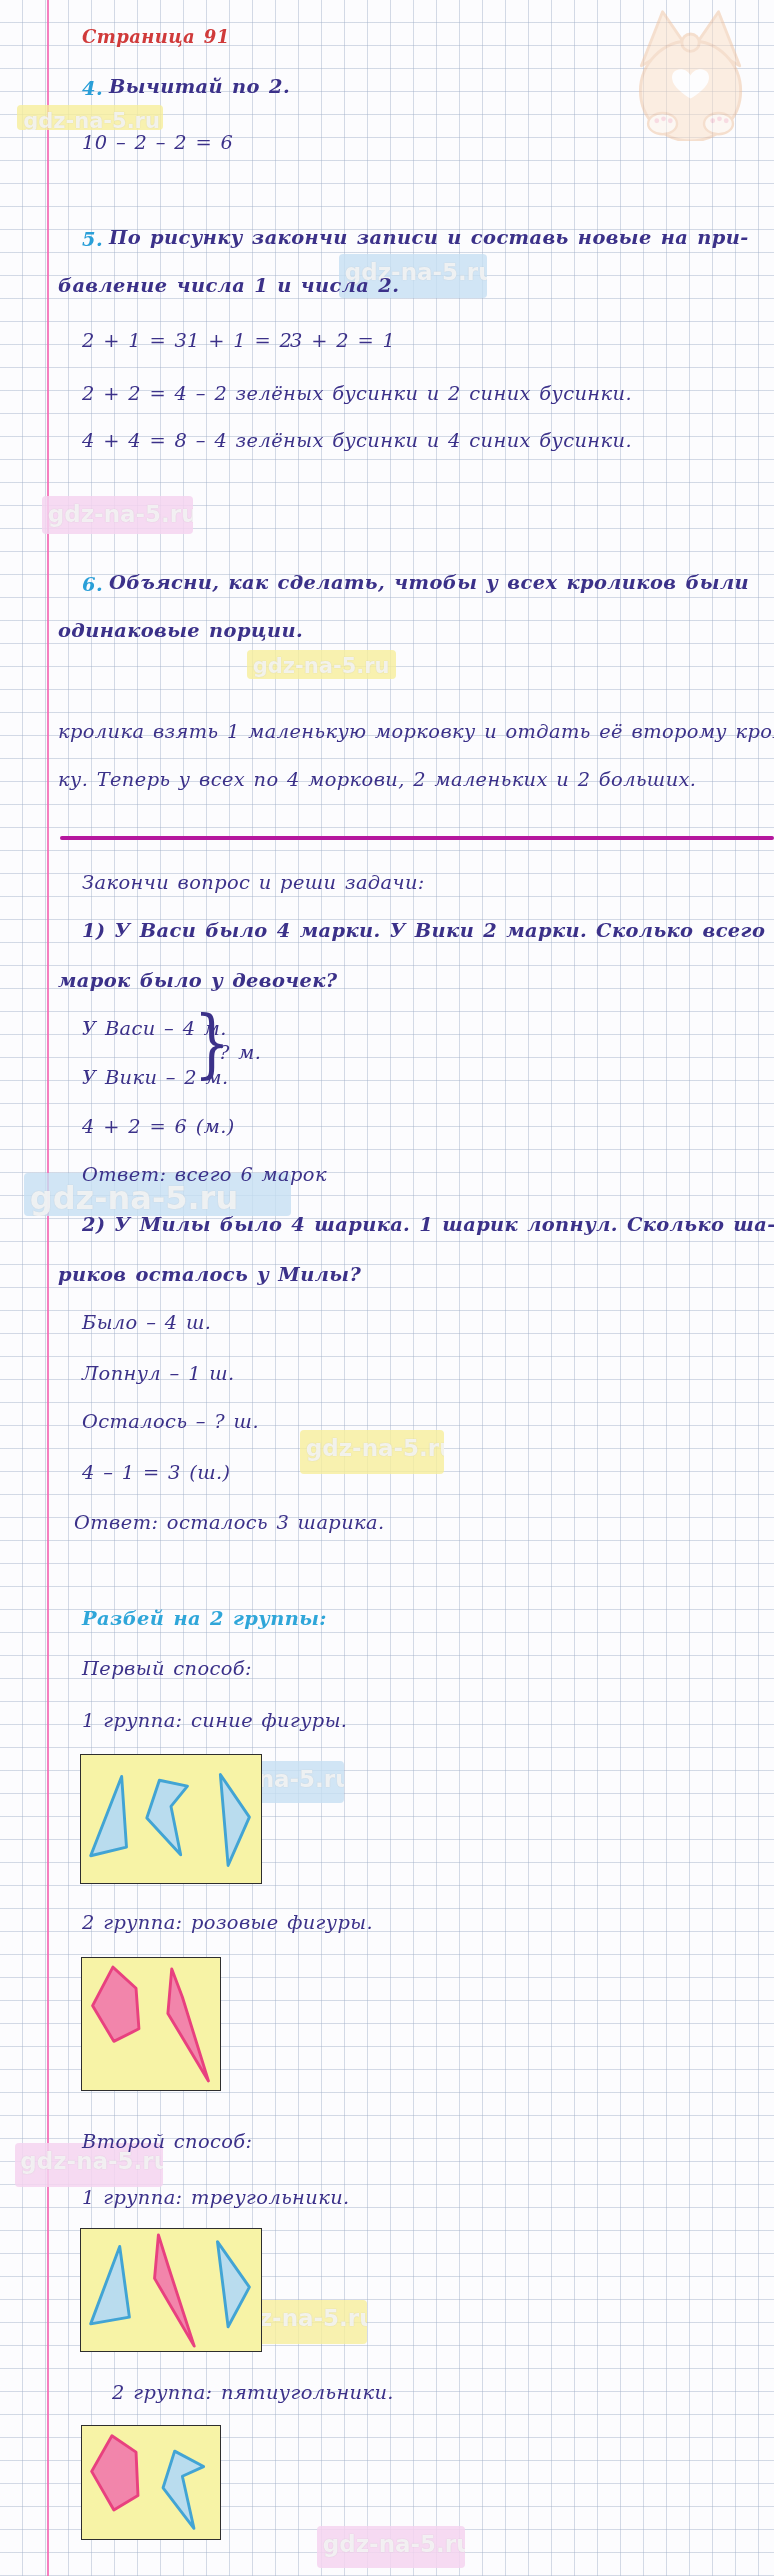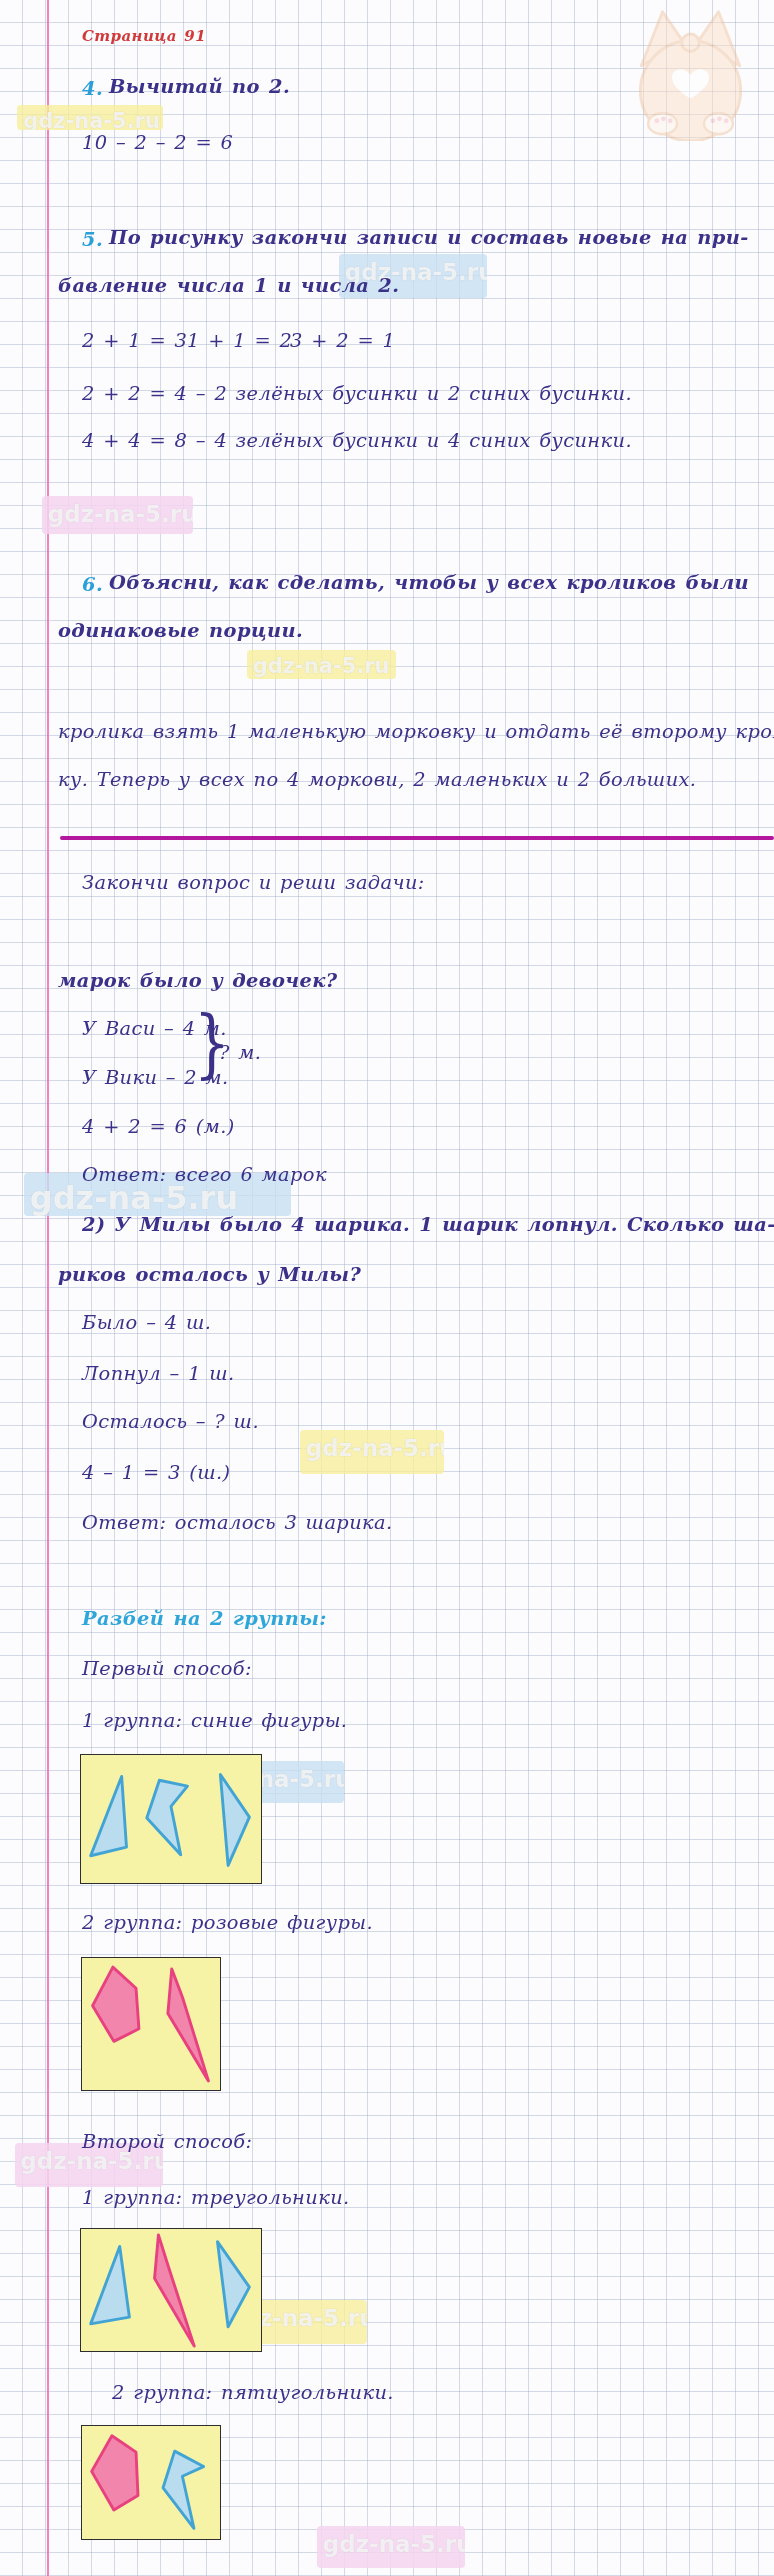--- a/index.html
+++ b/index.html
@@ -10,21 +10,21 @@
       repeating-linear-gradient(to right, transparent 0px, transparent 22px, rgba(160,175,200,.45) 22px, rgba(160,175,200,.45) 23px),
       repeating-linear-gradient(to bottom, transparent 0px, transparent 22px, rgba(160,175,200,.45) 22px, rgba(160,175,200,.45) 23px);
     font-family:"DejaVu Serif", serif;
   }
   .margin-line{position:absolute; left:47px; top:0; width:1.9px; height:100%; background:var(--margin-pink); opacity:.85;}
   .line{
     position:absolute; font-style:italic; font-size:19.4px; letter-spacing:0.4px; word-spacing:1.9px;
     color:var(--ink-navy); white-space:nowrap; line-height:23px;
   }
   .bold{font-weight:bold;}
-  .red{color:var(--page-title-red); font-size:15px; font-weight:bold;}
+  .red{color:var(--page-title-red); font-size:18px; font-weight:bold;}
   .blue-num{color:var(--task-number-blue); font-weight:bold;}
   .cyan{color:var(--heading-cyan); font-weight:bold;}
   .divider{position:absolute; left:60px; top:836px; width:714px; height:3.9px; background:var(--divider-magenta); border-radius:1.9px;}
   .brace{position:absolute; left:188px; top:1006px; font-size:75px; font-weight:100; color:var(--ink-navy); transform:scaleX(.75); line-height:75px;}
   .figure-box{position:absolute; background:var(--figure-box-yellow); border:1.9px solid #2e2e2e;}
   .shape-blue{fill:var(--shape-blue-fill); stroke:var(--shape-blue-stroke); stroke-width:3; stroke-linejoin:round;}
   .shape-pink{fill:var(--shape-pink-fill); stroke:var(--shape-pink-stroke); stroke-width:3; stroke-linejoin:round;}
   .wm{
     position:absolute; border-radius:3.9px; overflow:hidden; white-space:nowrap;
     font-family:"DejaVu Sans", sans-serif; font-weight:bold; font-size:23px; line-height:1.6;
@@ -93,35 +93,36 @@
   <span class="line blue-num" style="left:82px; top:573px;">6.</span>
   <span class="line bold" style="left:109px; top:571px;">Объясни, как сделать, чтобы у всех кроликов были</span>
   <div class="line bold" style="left:58px; top:619px;">одинаковые порции.</div>
   <div class="line" style="left:58px; top:720px;">кролика взять 1 маленькую морковку и отдать её второму кроли-</div>
   <div class="line" style="left:58px; top:768px;">ку. Теперь у всех по 4 моркови, 2 маленьких и 2 больших.</div>
 
   <div class="divider"></div>
 
   <div class="line" style="left:82px; top:871px;">Закончи вопрос и реши задачи:</div>
 
+  <div class="line bold" style="left:82px; top:919px;">1) У Васи было 4 марки. У Вики 2 марки. Сколько всего</div>
   <div class="line bold" style="left:58px; top:969px;">марок было у девочек?</div>
   <div class="line" style="left:82px; top:1017px;">У Васи – 4 м.</div>
   <div class="line" style="left:82px; top:1066px;">У Вики – 2 м.</div>
   <div class="brace">}</div>
   <div class="line" style="left:219px; top:1041px;">? м.</div>
   <div class="line" style="left:82px; top:1115px;text-align:center;">4 + 2 = 6 (м.)</div>
   <div class="line" style="left:82px; top:1163px;">Ответ: всего 6 марок</div>
 
   <div class="line bold" style="left:82px; top:1213px;">2) У Милы было 4 шарика. 1 шарик лопнул. Сколько ша-</div>
   <div class="line bold" style="left:58px; top:1263px;">риков осталось у Милы?</div>
   <div class="line" style="left:82px; top:1311px;">Было – 4 ш.</div>
   <div class="line" style="left:82px; top:1362px;">Лопнул – 1 ш.</div>
   <div class="line" style="left:82px; top:1410px;">Осталось – ? ш.</div>
   <div class="line" style="left:82px; top:1461px;">4 – 1 = 3 (ш.)</div>
-  <div class="line" style="left:82px; top:1511px;">Ответ: осталось 3 шарика.</div>
+  <div class="line" style="left:74px; top:1511px;">Ответ: осталось 3 шарика.</div>
 
   <div class="line cyan" style="left:82px; top:1607px;">Разбей на 2 группы:</div>
   <div class="line" style="left:82px; top:1657px;">Первый способ:</div>
   <div class="line" style="left:82px; top:1709px;">1 группа: синие фигуры.</div>
 
   <div class="figure-box" style="left:80px; top:1754px; width:180px; height:128px;">
     <svg width="180" height="128" viewBox="0 0 186 132">
       <polygon class="shape-blue" points="42,22 47,95 10,104"></polygon>
       <polygon class="shape-blue" points="81,26 110,32 93,53 103,103 68,65"></polygon>
       <polygon class="shape-blue" points="144,20 174,64 152,114"></polygon>

